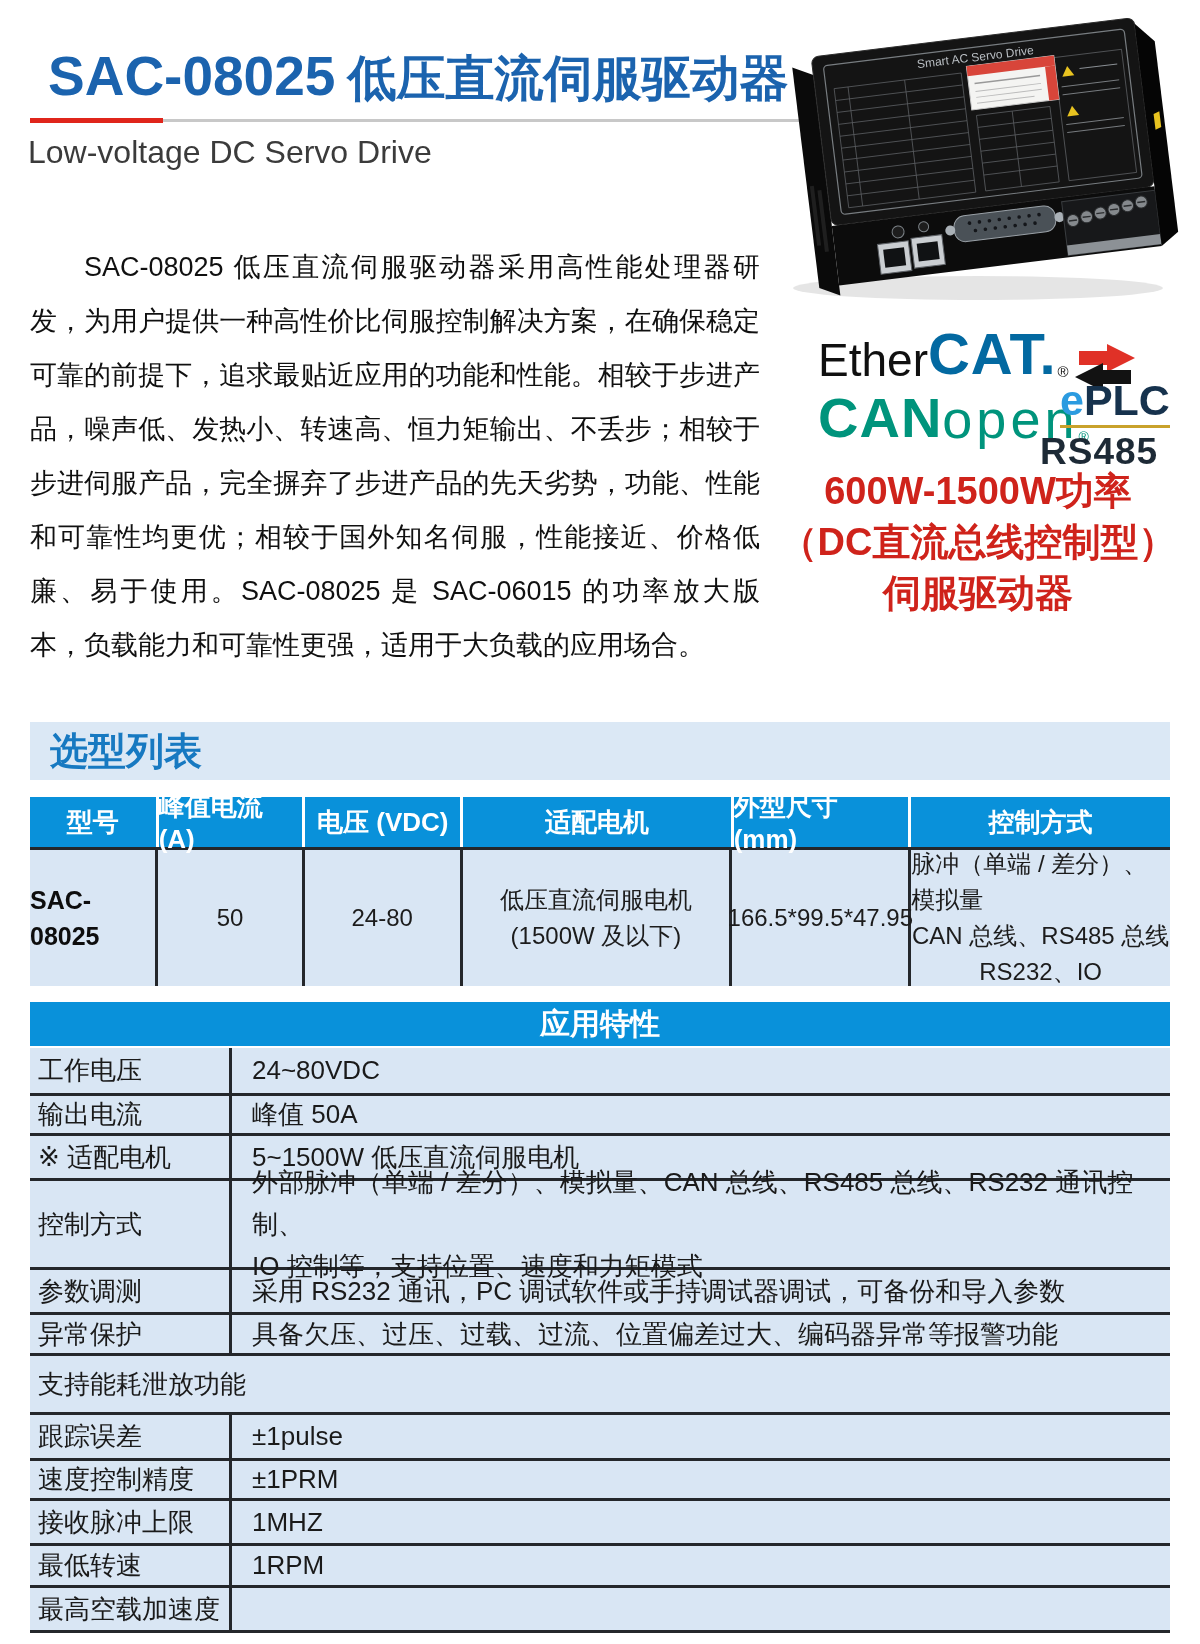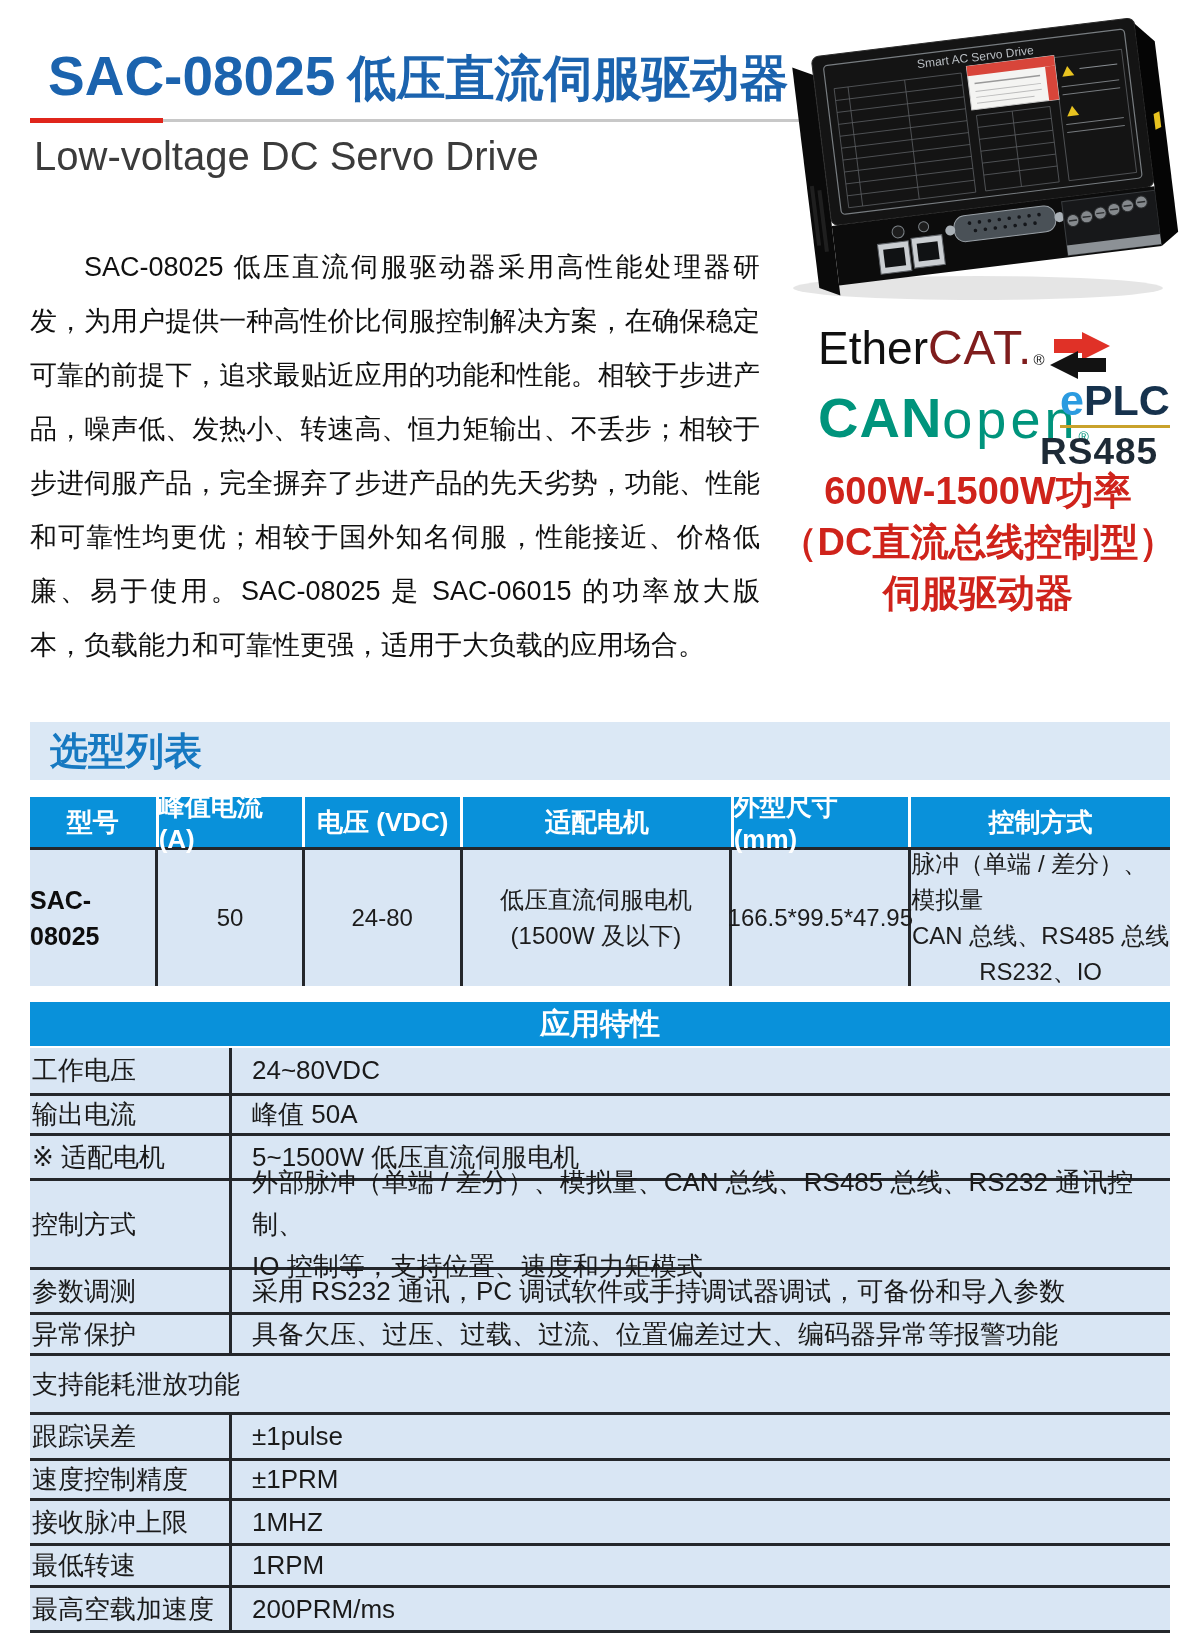--- a/index.html
+++ b/index.html
@@ -20,33 +20,33 @@
   html,body{margin:0;padding:0;background:#ffffff;}
   body{font-family:"Liberation Sans","DejaVu Sans",sans-serif;color:#111;}
   .page{position:relative;width:1200px;height:1644px;background:#fff;overflow:hidden;}
 
   
   .title{position:absolute;left:48px;top:44px;white-space:nowrap;color:var(--title-blue);font-weight:bold;}
   .title .model{font-size:55px;letter-spacing:0px;}
   .title .cn{font-size:49px;margin-left:12px;}
   .rule-red{position:absolute;left:30px;top:118px;width:133px;height:5px;background:#e0251b;}
   .rule-gray{position:absolute;left:163px;top:119px;width:709px;height:3px;background:var(--gray-line);}
-  .subtitle{position:absolute;left:34px;top:134px;font-size:40px;color:var(--subtitle-gray);white-space:nowrap;}
+  .subtitle{position:absolute;left:28px;top:134px;font-size:32px;color:var(--subtitle-gray);white-space:nowrap;}
 
   
   .intro{position:absolute;left:30px;top:240px;width:730px;font-size:27px;line-height:54px;
          text-align:justify;text-indent:2em;color:#101010;}
 
   
   .photo{position:absolute;left:750px;top:16px;width:450px;height:292px;}
 
   
   .ethercat{position:absolute;left:818px;top:320px;display:flex;align-items:flex-end;white-space:nowrap;}
   .ethercat .et-reg{font-size:46px;font-weight:500;color:#101010;}
-  .ethercat .et-bold{font-size:48px;font-weight:400;color:#7f1d1d;letter-spacing:1px;}
+  .ethercat .et-bold{font-size:58px;font-weight:700;color:#0369a1;letter-spacing:1px;}
   .ethercat .et-r{font-size:15px;color:#101010;margin-left:1px;line-height:30px;}
   .ethercat svg{margin-left:4px;transform:translateY(6px);}
 
   .canopen{position:absolute;left:818px;top:390px;display:flex;align-items:flex-end;color:var(--canopen-teal);white-space:nowrap;}
   .canopen .can{font-size:56px;font-weight:800;letter-spacing:1px;line-height:56px;}
   .canopen .open{font-size:54px;font-weight:300;letter-spacing:4px;line-height:54px;}
   .canopen .co-r{font-size:14px;line-height:18px;}
 
   .eplc{position:absolute;left:1040px;top:378px;}
   .eplc .row1{display:inline-block;font-size:43px;font-weight:800;line-height:44px;
@@ -74,21 +74,21 @@
   .sdc.model{font-weight:bold;font-size:25px;color:#0d0d0d;}
   .w1{width:130px;} .w2{width:148px;} .w3{width:160px;} .w4{width:273px;} .w5{width:179px;} .w6{width:262px;}
 
   
   .feat{position:absolute;left:30px;top:1002px;width:1140px;border-bottom:3px solid var(--dark-line);}
   .feat-head{height:44px;background:var(--blue-bar);display:flex;align-items:center;justify-content:center;
              color:#fff;font-size:30px;font-weight:bold;}
   .frow{display:flex;background:var(--row-blue);border-top:3px solid var(--dark-line);box-sizing:border-box;}
   .frow.first{border-top:2px solid #ffffff;}
   .fl{width:202px;box-sizing:border-box;border-right:3px solid var(--dark-line);
-      display:flex;align-items:center;padding-left:2px;font-size:26px;color:#1a1a1a;}
+      display:flex;align-items:center;padding-left:8px;font-size:26px;color:#1a1a1a;}
   .fl.full{width:100%;border-right:none;}
   .fv{flex:1;display:flex;align-items:center;padding-left:20px;font-size:26px;color:#1a1a1a;}
   .fv.multi{flex-direction:column;align-items:flex-start;justify-content:center;line-height:42px;}
   .h47{height:47px;} .h40{height:40px;} .h45{height:45px;} .h89{height:89px;}
   .h41{height:41px;} .h44{height:59px;} .h46{height:46px;} .h42{height:42px;}
 </style>
 </head>
 <body>
 
 <div class="page">
@@ -320,17 +320,16 @@
     <div class="frow h45">
       <div class="fl">接收脉冲上限</div>
       <div class="fv">1MHZ</div>
     </div>
     <div class="frow h42">
       <div class="fl">最低转速</div>
       <div class="fv">1RPM</div>
     </div>
     <div class="frow h45">
       <div class="fl">最高空载加速度</div>
-      <div class="fv">200PRM/ms</div>
     </div>
   </div>
 
 </div>
 
 </body></html>

